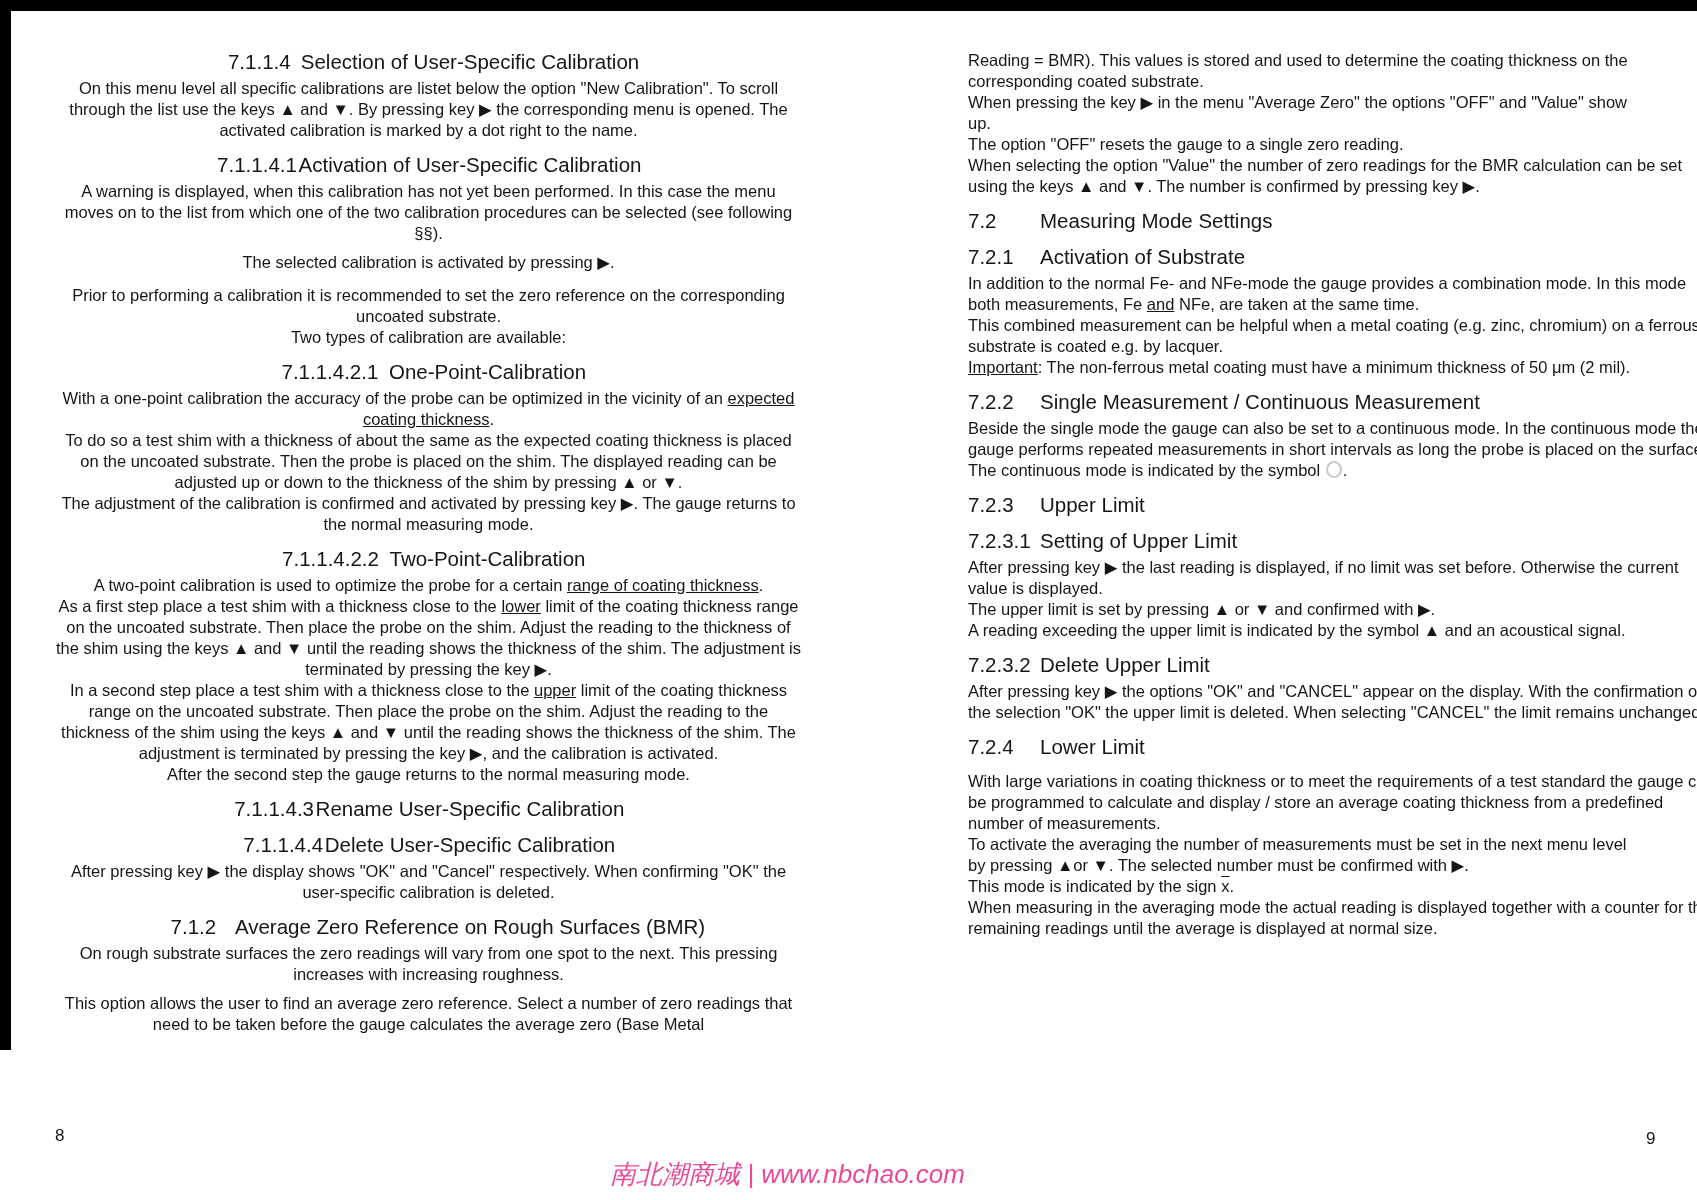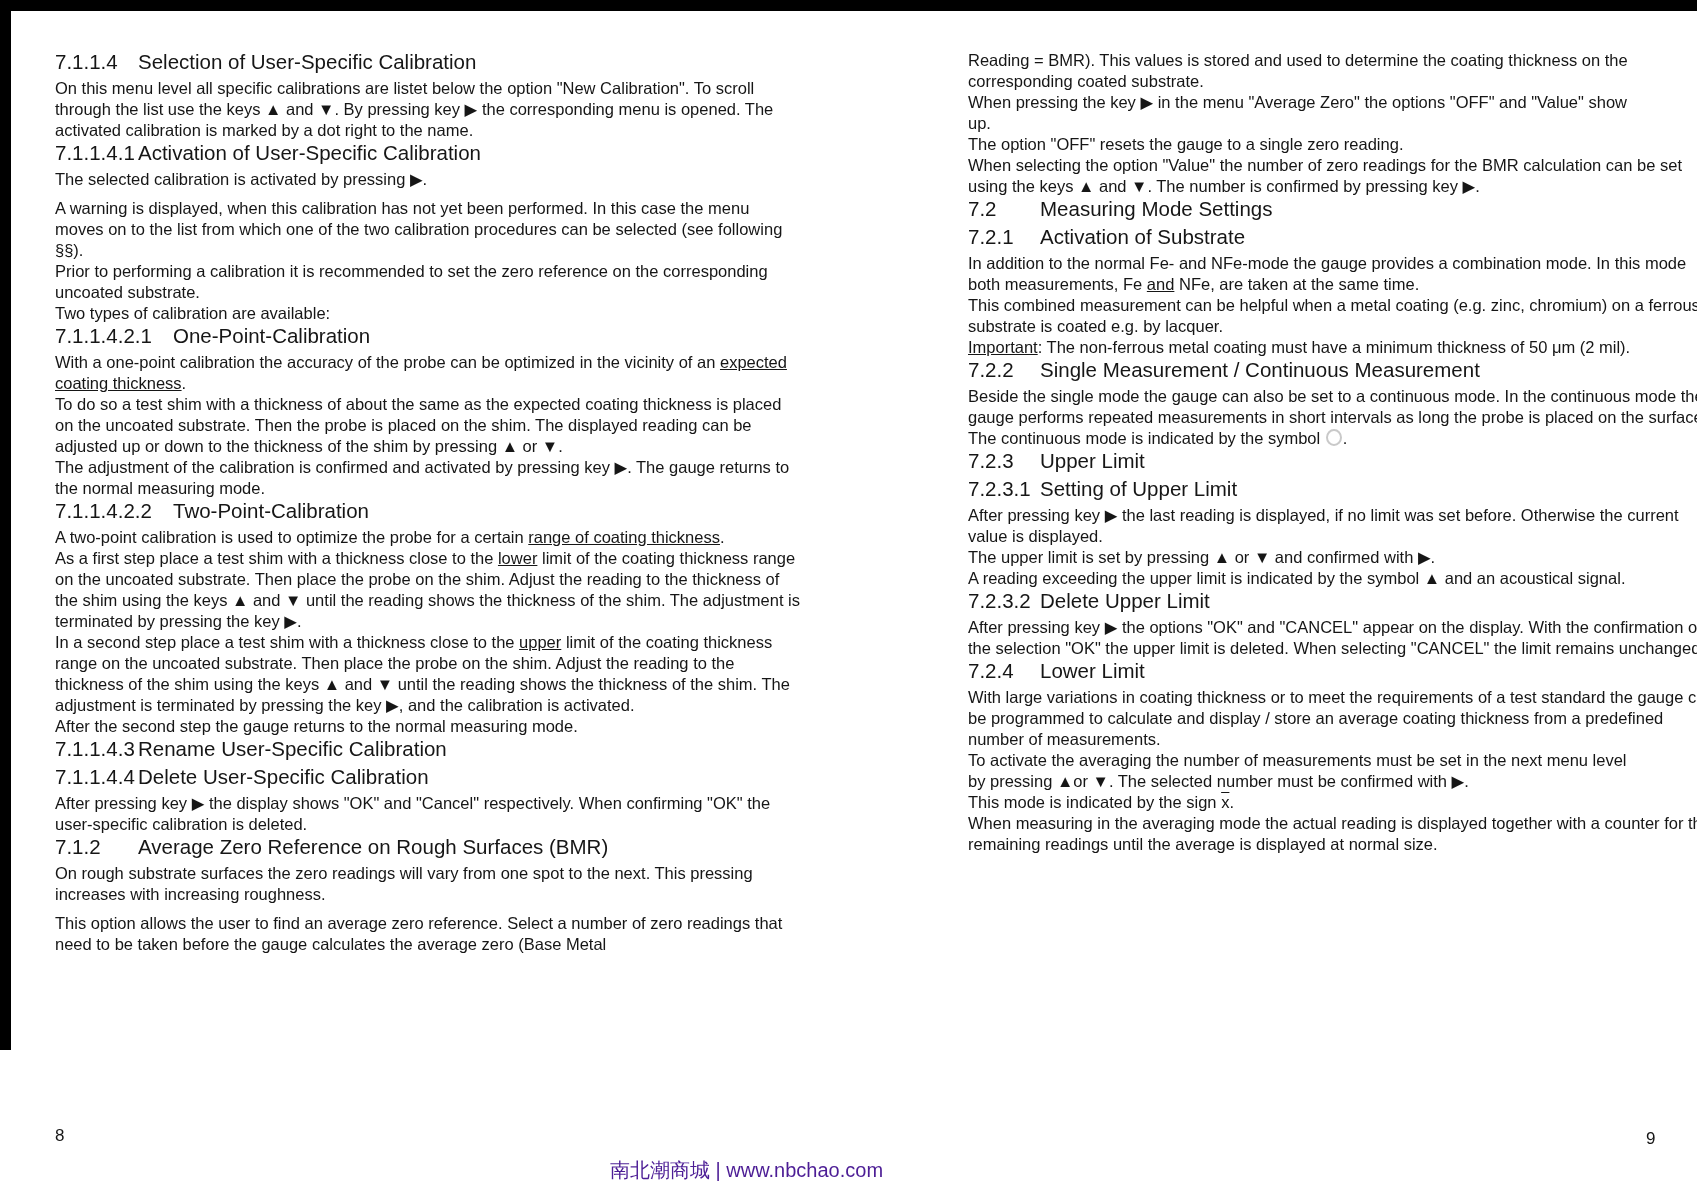--- a/index.html
+++ b/index.html
@@ -4,58 +4,58 @@
 <style>
   html, body { margin:0; padding:0; }
   body {
     width:1697px; height:1200px; background:#ffffff; position:relative;
     overflow:hidden; font-family:"Liberation Sans","DejaVu Sans",sans-serif;
     color:#161616;
   }
   .scan-edge-top { position:absolute; top:0; left:0; width:1697px; height:11px; background:#000; }
   .scan-edge-left { position:absolute; top:0; left:0; width:11px; height:1050px; background:#000; }
   .col { position:absolute; top:50px; width:747px; font-size:16.5px; line-height:21px; }
-  .col-left  { left:55px; }
+  .col-left  { left:55px;text-align:center; }
   .col-right { left:968px; }
-  .sec { }
+  .sec { margin-top:12px; }
   .sec:first-child { margin-top:0; }
   .heading { font-size:20.5px; font-weight:400; line-height:24px; margin:0 0 4px 0; white-space:nowrap; }
   .num { display:inline-block; min-width:83px; }
   .num.wide { min-width:118px; }
   .col-right .num { min-width:72px; }
   p.block { margin:0; }
   p.block + p.block { margin-top:8px; }
   .u  { text-decoration:underline; }
   .ol { text-decoration:overline; }
   .csym {
     display:inline-block; width:12px; height:13px; border:2px solid #c9c9c9;
     border-radius:50%; vertical-align:-2px; margin:0 1px; background:#fff;
   }
   .pagenum { position:absolute; font-size:17px; color:#161616; }
   .pagenum-left  { left:55px;  top:1126px; }
   .pagenum-right { left:1646px; top:1129px; }
-  .footer { position:absolute; left:610px; top:1157px; font-size:20px; color:#4c1d95; }
+  .footer { position:absolute; left:610px; top:1157px; font-size:26px; color:#ec4899;font-style:italic; }
 </style>
 </head>
 <body>
 
 <div class="scan-edge-top"></div>
 <div class="scan-edge-left"></div>
 
 <div class="col col-left">
 
   <section class="sec">
     <div class="heading"><span class="num">7.1.1.4</span><span>Selection of User-Specific Calibration</span></div>
     <p class="block">On this menu level all specific calibrations are listet below the option "New Calibration". To scroll through the list use the keys ▲ and ▼. By pressing key ▶ the corresponding menu is opened. The activated calibration is marked by a dot right to the name.</p>
   </section>
 
   <section class="sec">
     <div class="heading"><span class="num">7.1.1.4.1</span><span>Activation of User-Specific Calibration</span></div>
+    <p class="block">A warning is displayed, when this calibration has not yet been performed. In this case the menu moves on to the list from which one of the two calibration procedures can be selected (see following §§).</p>
     <p class="block">The selected calibration is activated by pressing ▶.</p>
-    <p class="block">A warning is displayed, when this calibration has not yet been performed. In this case the menu moves on to the list from which one of the two calibration procedures can be selected (see following §§).</p>
   </section>
 
   <section class="sec">
     <p class="block">Prior to performing a calibration it is recommended to set the zero reference on the corresponding uncoated substrate.<br>Two types of calibration are available:</p>
   </section>
 
   <section class="sec">
     <div class="heading"><span class="num wide">7.1.1.4.2.1</span><span>One-Point-Calibration</span></div>
     <p class="block">With a one-point calibration the accuracy of the probe can be optimized in the vicinity of an <span class="u">expected coating thickness</span>.<br>To do so a test shim with a thickness of about the same as the expected coating thickness is placed on the uncoated substrate. Then the probe is placed on the shim. The displayed reading can be adjusted up or down to the thickness of the shim by pressing ▲ or ▼.<br>The adjustment of the calibration is confirmed  and activated by pressing key ▶. The gauge returns to the normal measuring mode.</p>
   </section>

